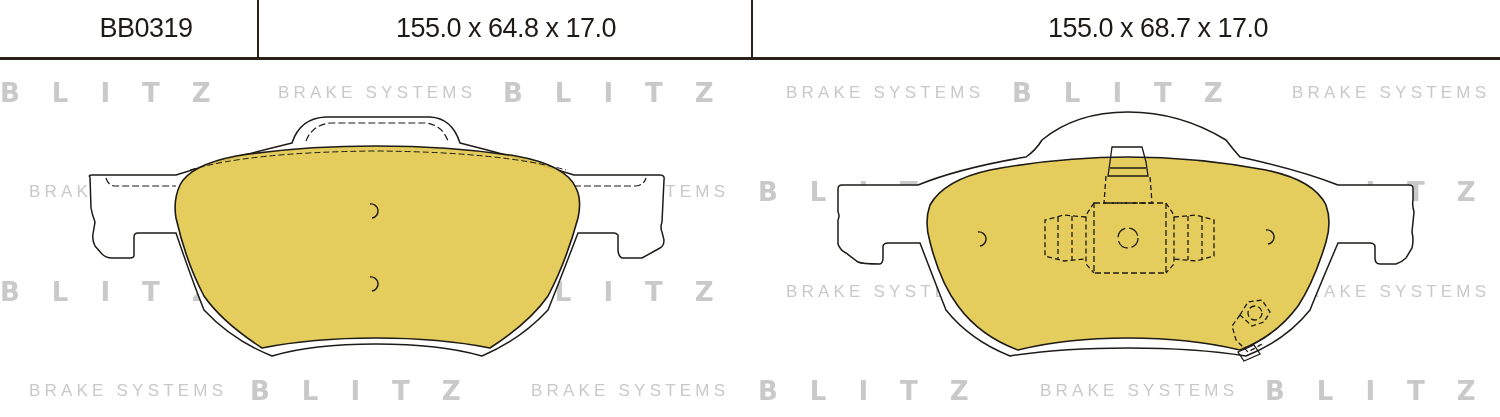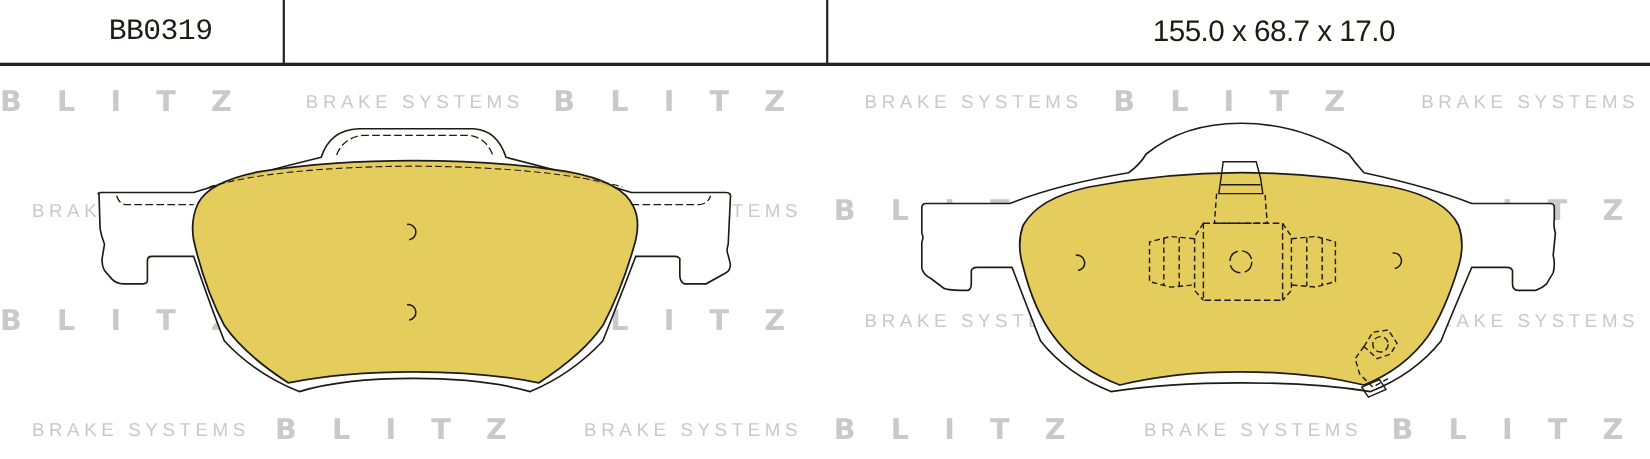--- a/index.html
+++ b/index.html
@@ -1,34 +1,35 @@
 <!DOCTYPE html>
 <html><head>
 <meta charset="utf-8">
 <style>
   html, body { margin:0; padding:0; background:#ffffff; }
   body { width:1500px; height:417px; position:relative; overflow:hidden; font-family:"Liberation Sans", sans-serif; }
   .header { position:absolute; left:0; top:0; width:1500px; height:60px; border-bottom:3px solid #2a2118; box-sizing:border-box; }
   .hcell { position:absolute; top:0; height:57px; display:flex; align-items:center; justify-content:center; font-family:"Liberation Sans Narrow","Liberation Sans", sans-serif; font-size:27px; color:#1e1a16; letter-spacing:-0.5px; }
-  .hcell.c1 { left:0; width:292px;font-family:Liberation Mono, monospace; }
+  .hcell.c1 { left:0; width:292px; }
   .hcell.c2 { left:260px; width:492px; }
   .hcell.c3 { left:754px; width:746px;margin-left:31px; }
   .vline { position:absolute; top:0; width:2px; height:59px; background:#2a2118; }
   .wm { position:absolute; left:0; width:1500px; height:30px; }
   .wm span { position:absolute; top:0; white-space:nowrap; color:#c9c9c9; }
   .wm .blitz { font-family:"DejaVu Sans", sans-serif; font-weight:bold; font-size:26px; letter-spacing:32px; }
   .wm .bs { font-family:Liberation Sans, sans-serif; font-size:17px; letter-spacing:4.2px; top:5px; }
   svg.drawing { position:absolute; left:0; top:60px; }
 </style>
 </head>
 <body>
 
 <div class="header">
   <div class="hcell c1">BB0319</div>
   <div class="vline" style="left:257px"></div>
+  <div class="hcell c2">155.0 x 64.8 x 17.0</div>
   <div class="vline" style="left:751px"></div>
   <div class="hcell c3">155.0 x 68.7 x 17.0</div>
 </div>
 
 <div class="wm" style="top:78px">
   <span class="blitz" style="left:0px">BLITZ</span>
   <span class="bs" style="left:278px">BRAKE SYSTEMS</span>
   <span class="blitz" style="left:503px">BLITZ</span>
   <span class="bs" style="left:786px">BRAKE SYSTEMS</span>
   <span class="blitz" style="left:1012px">BLITZ</span>

